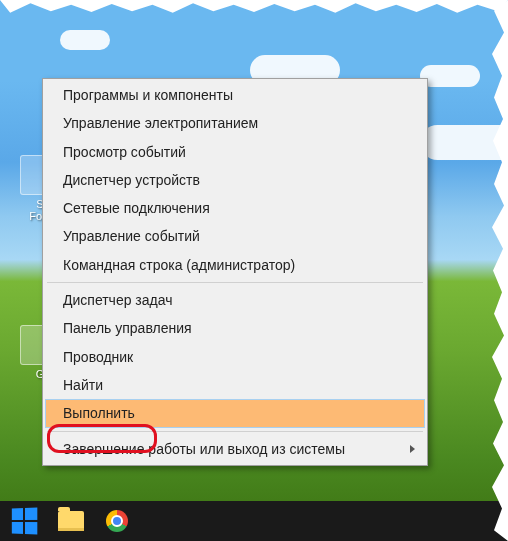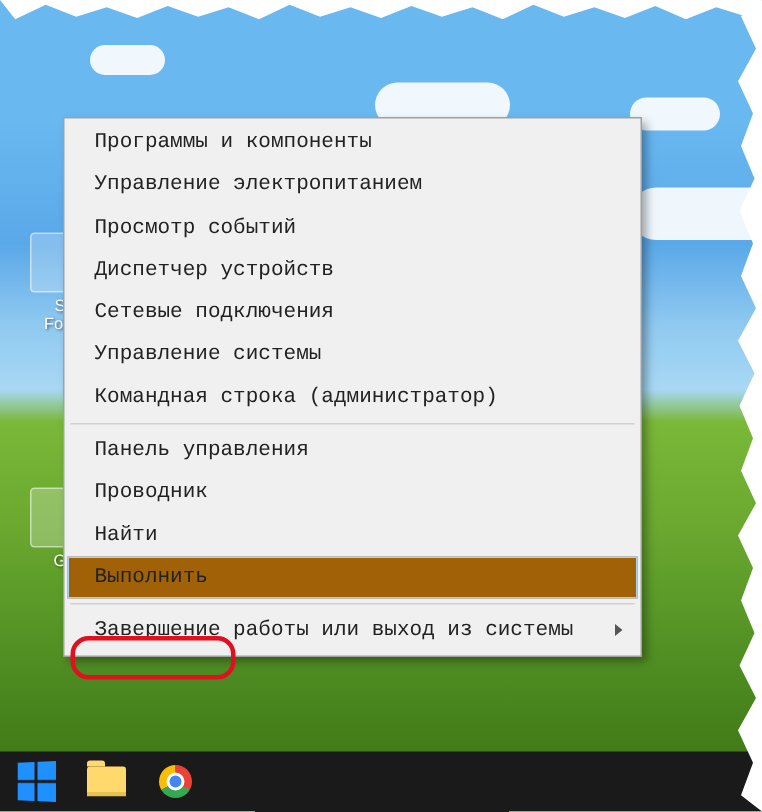--- a/index.html
+++ b/index.html
@@ -56,24 +56,23 @@
       box-shadow: 3px 3px 6px rgba(0,0,0,0.35);
       padding: 2px;
       font-size: 14px;
       color: #222;
     }
     .menu-item {
       padding: 4px 28px 4px 18px;
       cursor: default;
       position: relative;
       line-height: 1.45;
-      font-family: Liberation Mono, monospace;
     }
     .menu-item.highlighted {
-      background: #a16207;
+      background: #fdba74;
       border: 1px solid #a8d0f0;
       padding: 3px 27px 3px 17px;
     }
     .menu-sep {
       height: 1px;
       background: #d0d0d0;
       margin: 3px 2px;
     }
     .submenu-arrow {
       position: absolute;
@@ -145,23 +144,24 @@
     <div class="iconbox"></div>
     <div>G</div>
   </div>
 
   <div class="context-menu" id="ctx">
       <div class="menu-item">Программы и компоненты</div>
       <div class="menu-item">Управление электропитанием</div>
       <div class="menu-item">Просмотр событий</div>
       <div class="menu-item">Диспетчер устройств</div>
       <div class="menu-item">Сетевые подключения</div>
-      <div class="menu-item">Управление системы</div>
+      <div class="menu-item">Управление событий</div>
       <div class="menu-item">Командная строка (администратор)</div>
       <div class="menu-sep"></div>
+      <div class="menu-item">Диспетчер задач</div>
       <div class="menu-item">Панель управления</div>
       <div class="menu-item">Проводник</div>
       <div class="menu-item">Найти</div>
       <div class="menu-item highlighted">Выполнить</div>
       <div class="menu-sep"></div>
       <div class="menu-item">Завершение работы или выход из системы<span class="submenu-arrow"></span></div>
     </div>
 
   <div class="highlight-ring"></div>
 

